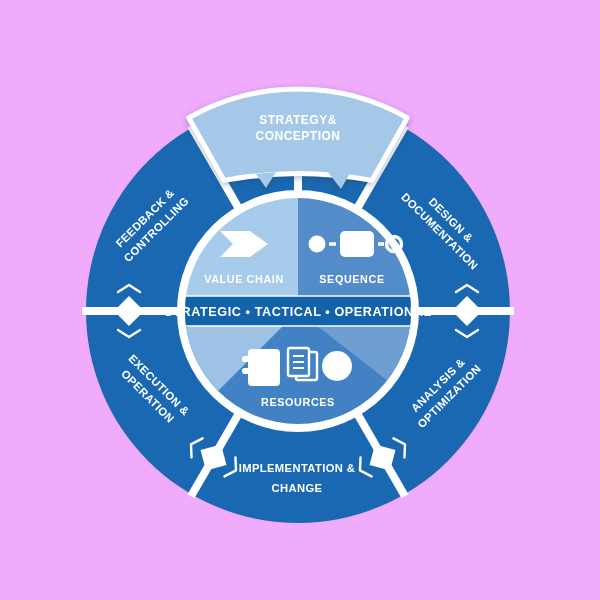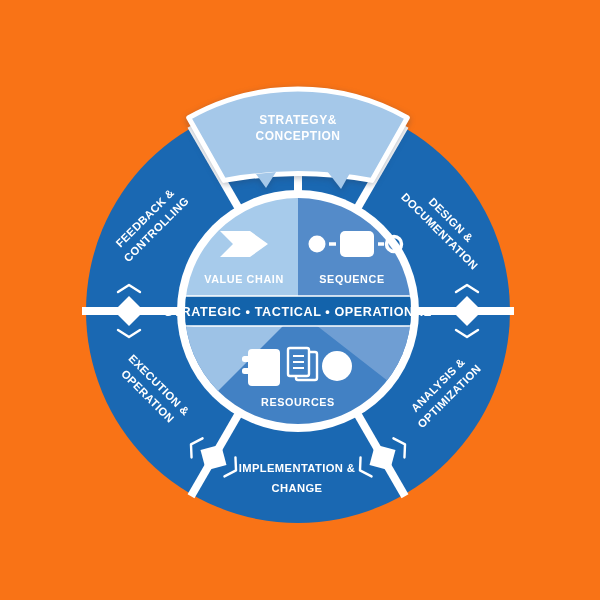--- a/index.html
+++ b/index.html
@@ -1,16 +1,16 @@
 <!DOCTYPE html>
 <html><head>
 <meta charset="utf-8">
 <style>
   html,body{margin:0;padding:0;background:#ffffff;}
-  .stage{position:relative;width:600px;height:600px;background:#f97316;overflow:hidden;
+  .stage{position:relative;width:600px;height:600px;background:#f0abfc;overflow:hidden;
          font-family:"Liberation Sans", sans-serif;}
   svg{position:absolute;left:0;top:0;}
   text{fill:#ffffff;font-family:"Liberation Sans", sans-serif;}
   .ring-label{font-size:11.2px;font-weight:700;letter-spacing:.4px;text-anchor:middle;}
   .ring-label-lg{font-size:12px;font-weight:700;letter-spacing:.5px;text-anchor:middle;}
   .inner-label{font-size:10.8px;font-weight:700;letter-spacing:.6px;text-anchor:middle;}
   .band-label{font-size:12.6px;font-weight:700;letter-spacing:.6px;text-anchor:middle;}
   .r-glyph{font-size:21px;font-weight:700;text-anchor:middle;}
   .shadowed{filter:drop-shadow(0 2px 3px rgba(40,60,90,.35));}
 </style>

